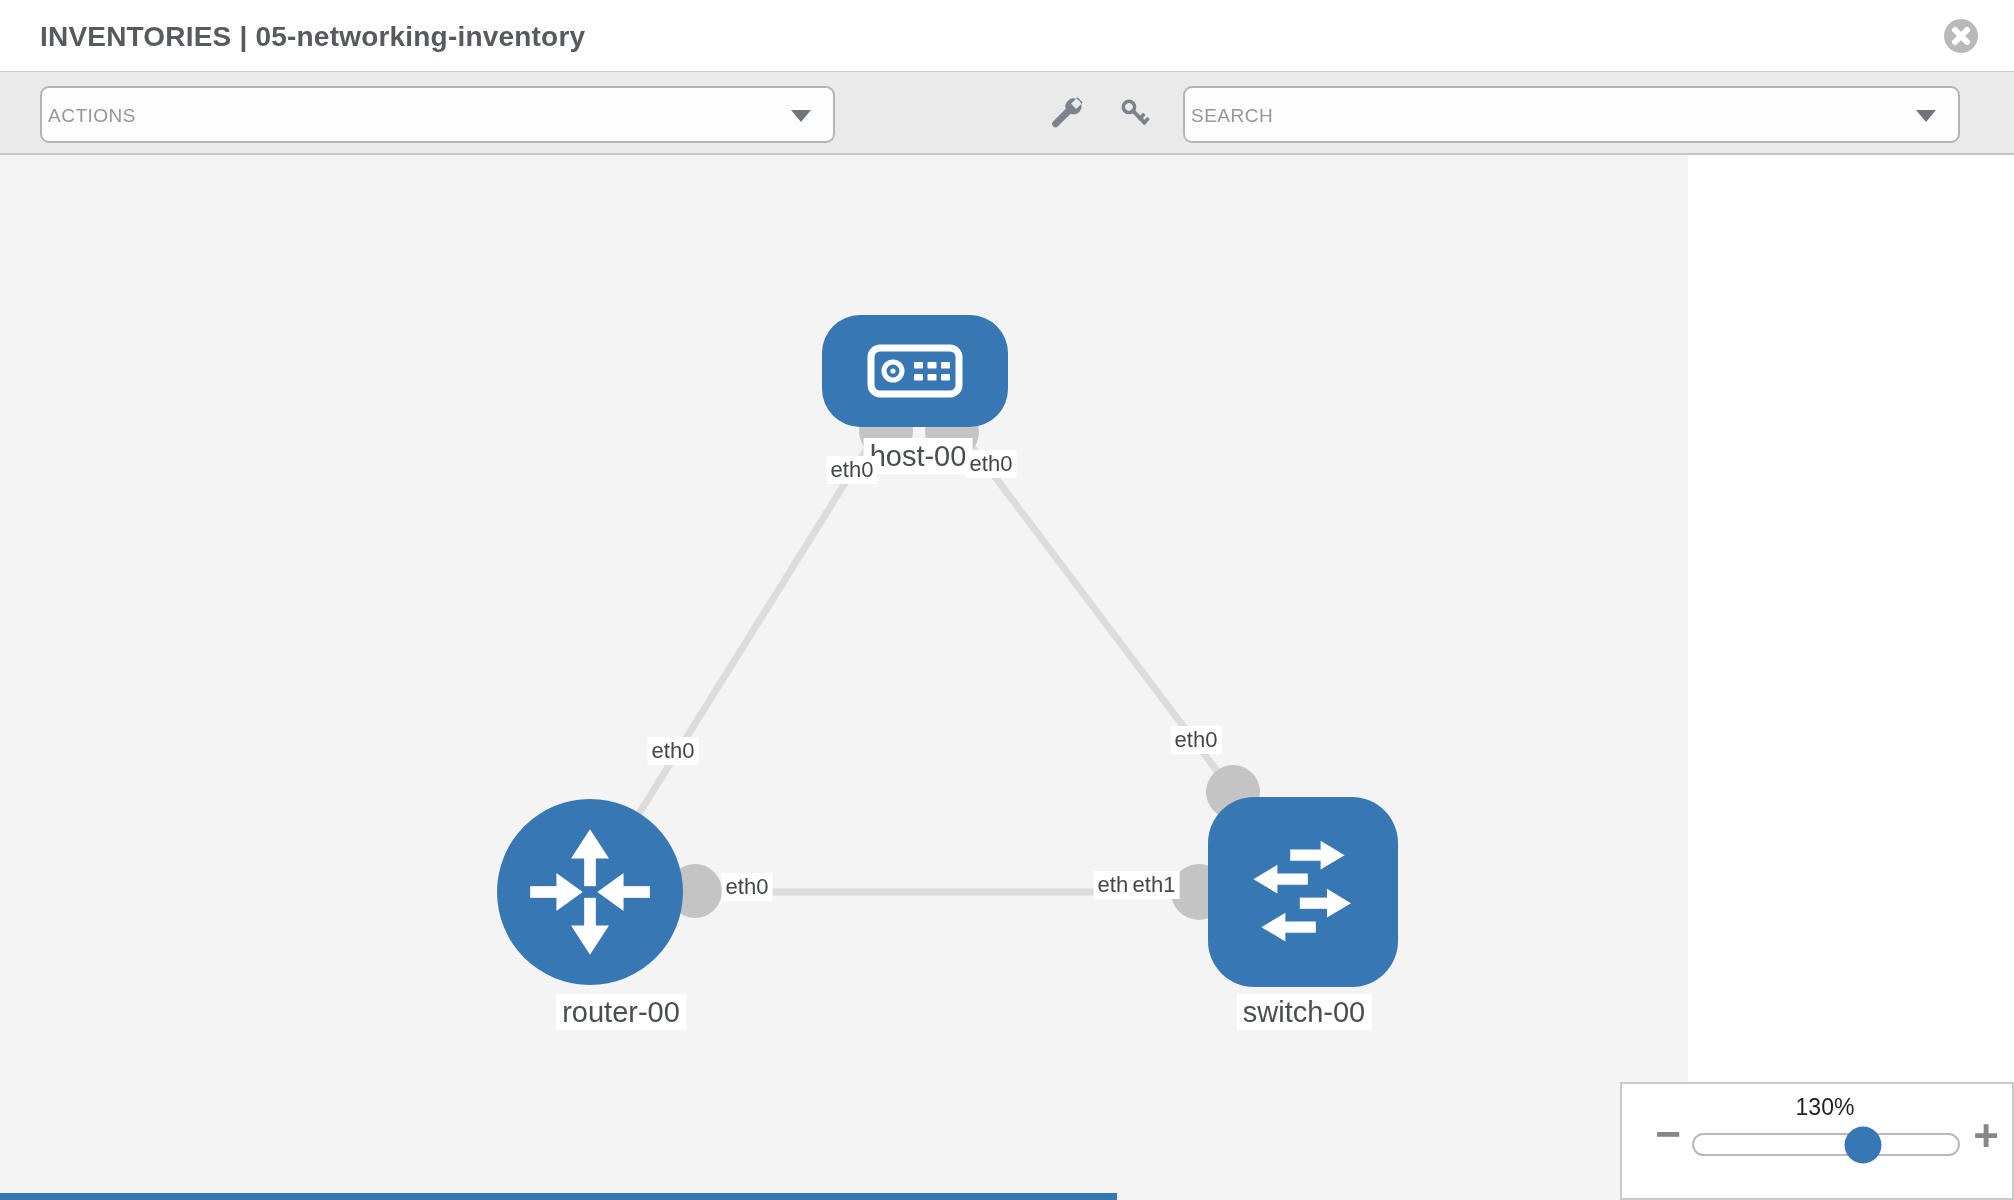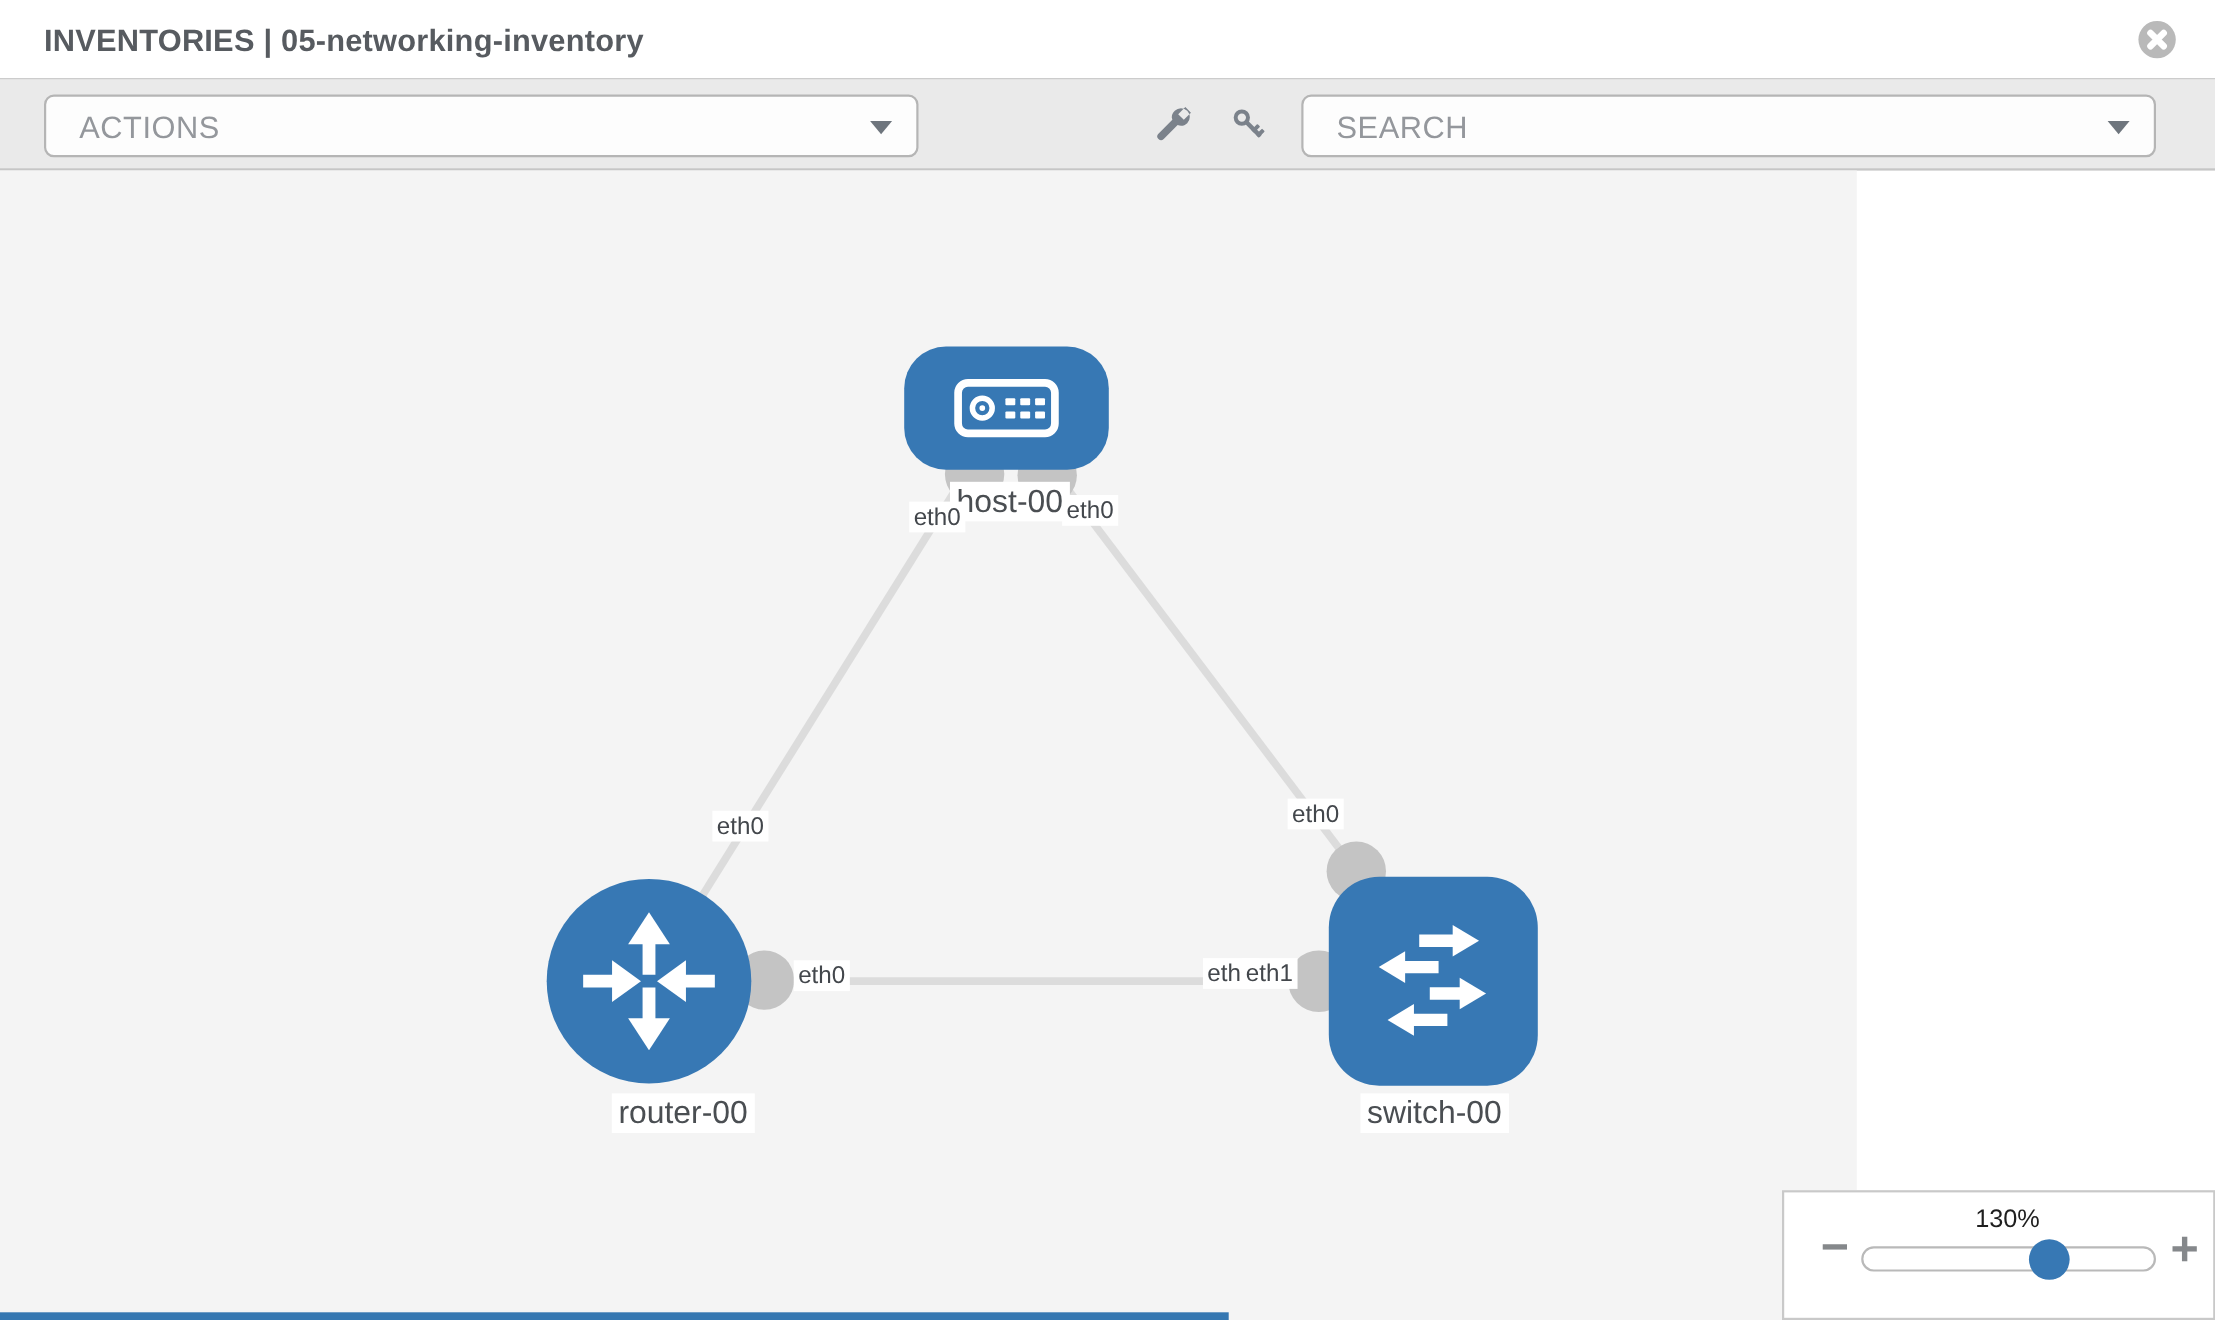--- a/index.html
+++ b/index.html
@@ -13,22 +13,22 @@
                   font-size:28px; font-weight:bold; color:#575b60; letter-spacing:0.2px; }
   .close-btn { position:absolute; left:1944px; top:19px; width:34px; height:34px;
                border-radius:50%; background:#b9b9b9; cursor:pointer; }
   .close-btn svg { position:absolute; left:0; top:0; }
 
   
   .toolbar { position:absolute; left:0; top:71px; width:2014px; height:84px;
              background:#eaeaea; border-top:1px solid #c9c9c9; border-bottom:2px solid #c6c6c6; }
   .dropdown { position:absolute; top:14px; height:57px; background:#fdfdfd;
               border:2px solid #b5b5b5; border-radius:9px; }
-  .dropdown .dd-label { position:absolute; left:30px; top:0; height:53px; line-height:55px;
-                        font-size:28px; color:#94979c; letter-spacing:0.5px; }
+  .dropdown .dd-label { position:absolute; left:6px; top:0; height:53px; line-height:55px;
+                        font-size:19px; color:#94979c; letter-spacing:0.5px; }
   .dd-caret { position:absolute; right:22px; top:22px; width:0; height:0;
               border-left:10px solid transparent; border-right:10px solid transparent;
               border-top:12px solid #6e757d; }
   .dd-actions { left:40px; width:795px; }
   .dd-search  { left:1183px; width:777px; }
   .tool-icon { position:absolute; top:22px; width:40px; height:40px; cursor:pointer; }
   .tool-icon svg { width:100%; height:100%; }
   .icon-wrench { left:1046px; }
   .icon-key { left:1116px; }
 

